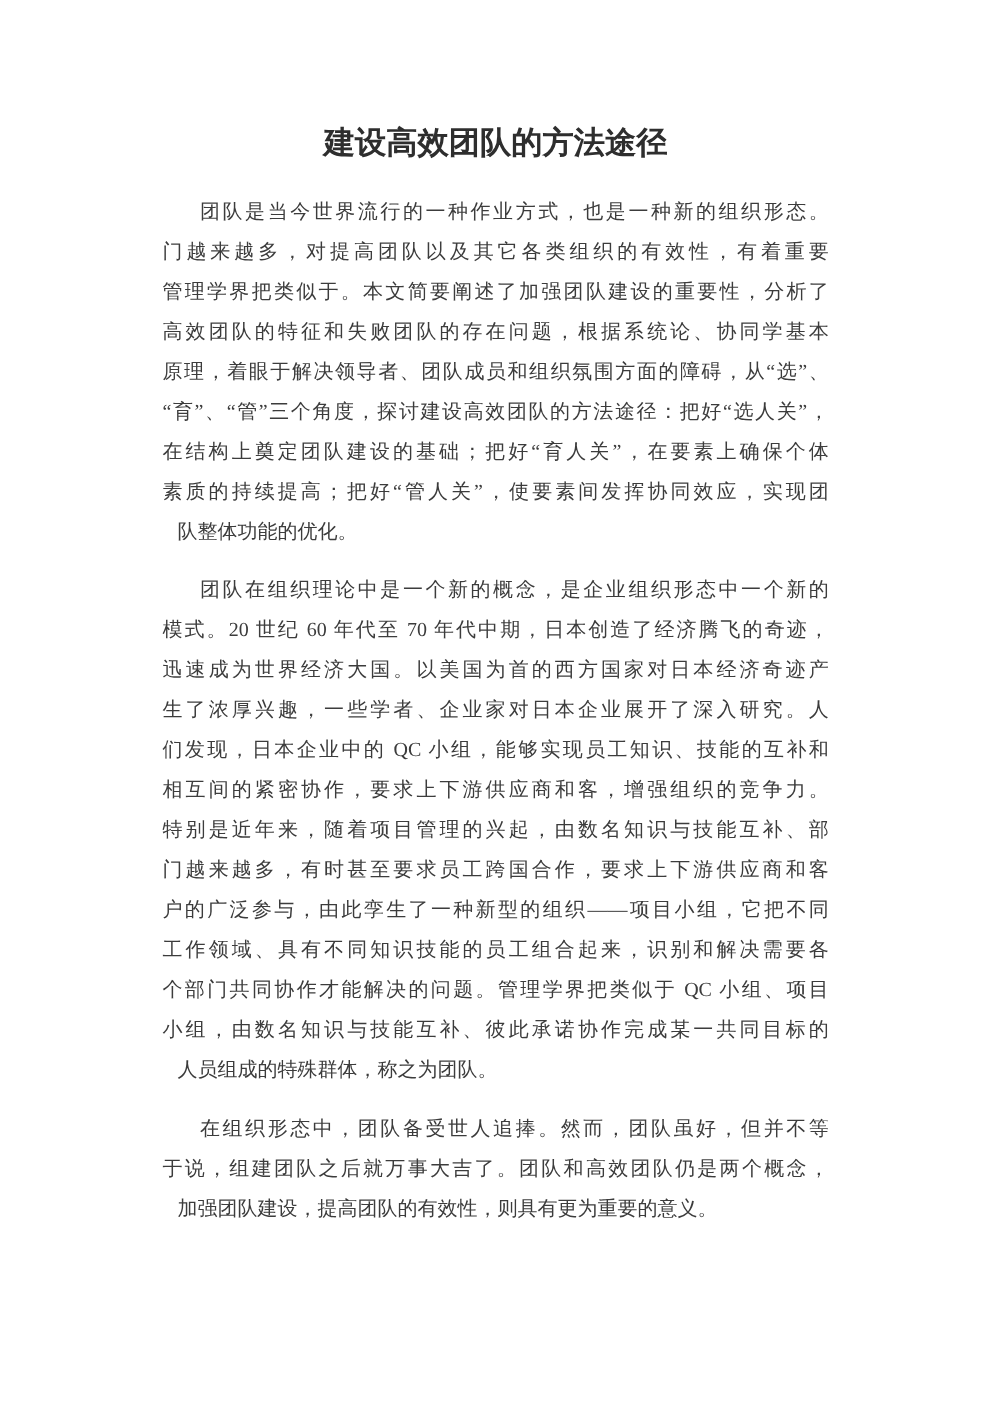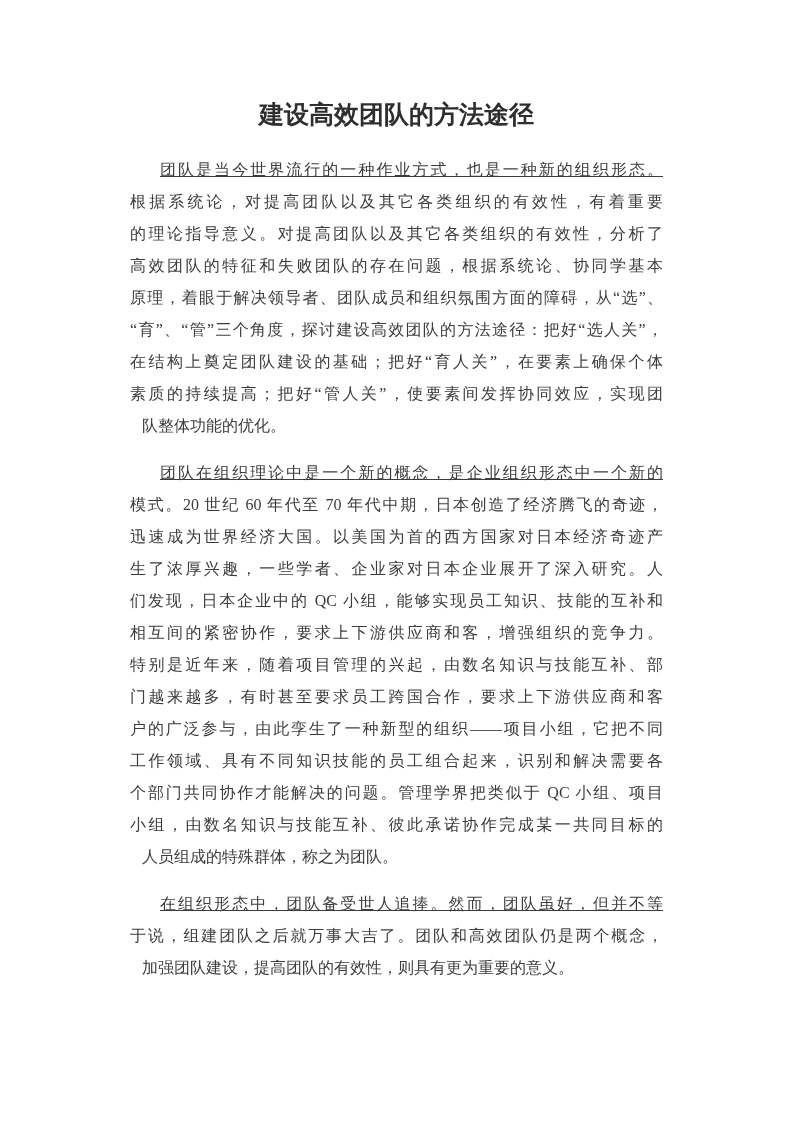--- a/index.html
+++ b/index.html
@@ -43,37 +43,36 @@
     margin: 0 0 15px 0;
   }
   .line {
     text-align: justify;
     text-align-last: justify;
     text-justify: inter-character;
     white-space: normal;
   }
   .line.first {
     padding-left: 30px;
-    text-decoration: underline;
   }
   .line.last {
     text-align-last: left;
     margin-left: 12px;
   }
 </style>
 </head>
 <body>
 
 <div class="page">
   <h1 class="title">建设高效团队的方法途径</h1>
   <div id="doc-body">
       <div class="para">
         <div class="line first">团队是当今世界流行的一种作业方式，也是一种新的组织形态。</div>
-        <div class="line">根据系统论，对提高团队以及其它各类组织的有效性，有着重要</div>
-        <div class="line">的理论指导意义。对提高团队以及其它各类组织的有效性，分析了</div>
+        <div class="line">门越来越多，对提高团队以及其它各类组织的有效性，有着重要</div>
+        <div class="line">管理学界把类似于。本文简要阐述了加强团队建设的重要性，分析了</div>
         <div class="line">高效团队的特征和失败团队的存在问题，根据系统论、协同学基本</div>
         <div class="line">原理，着眼于解决领导者、团队成员和组织氛围方面的障碍，从“选”、</div>
         <div class="line">“育”、“管”三个角度，探讨建设高效团队的方法途径：把好“选人关”，</div>
         <div class="line">在结构上奠定团队建设的基础；把好“育人关”，在要素上确保个体</div>
         <div class="line">素质的持续提高；把好“管人关”，使要素间发挥协同效应，实现团</div>
         <div class="line last">队整体功能的优化。</div>
       </div>
       <div class="para">
         <div class="line first">团队在组织理论中是一个新的概念，是企业组织形态中一个新的</div>
         <div class="line">模式。20 世纪 60 年代至 70 年代中期，日本创造了经济腾飞的奇迹，</div>

